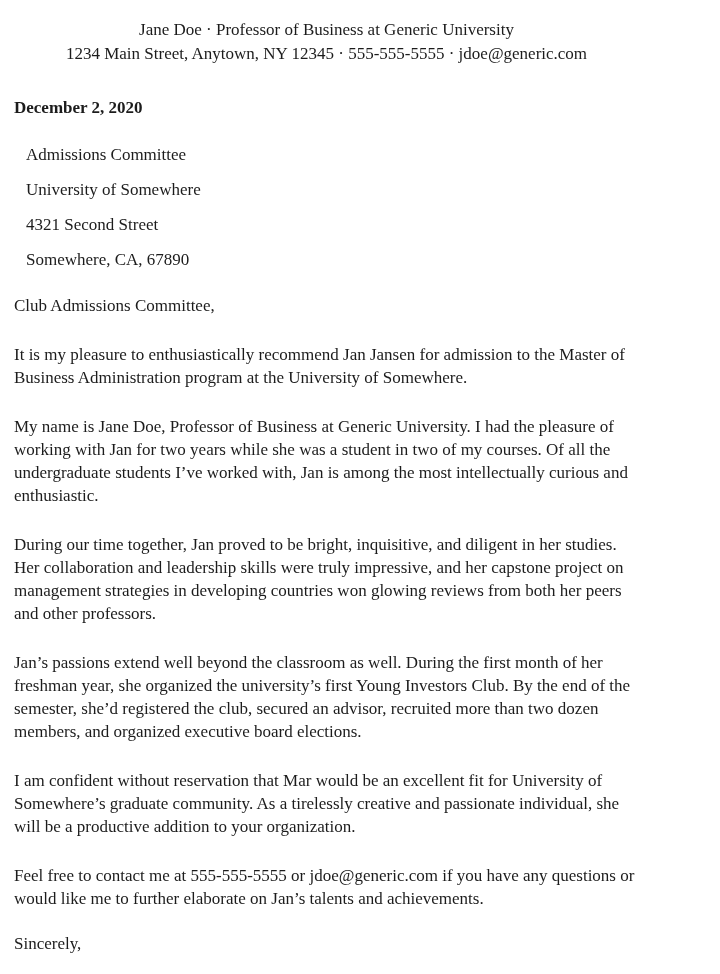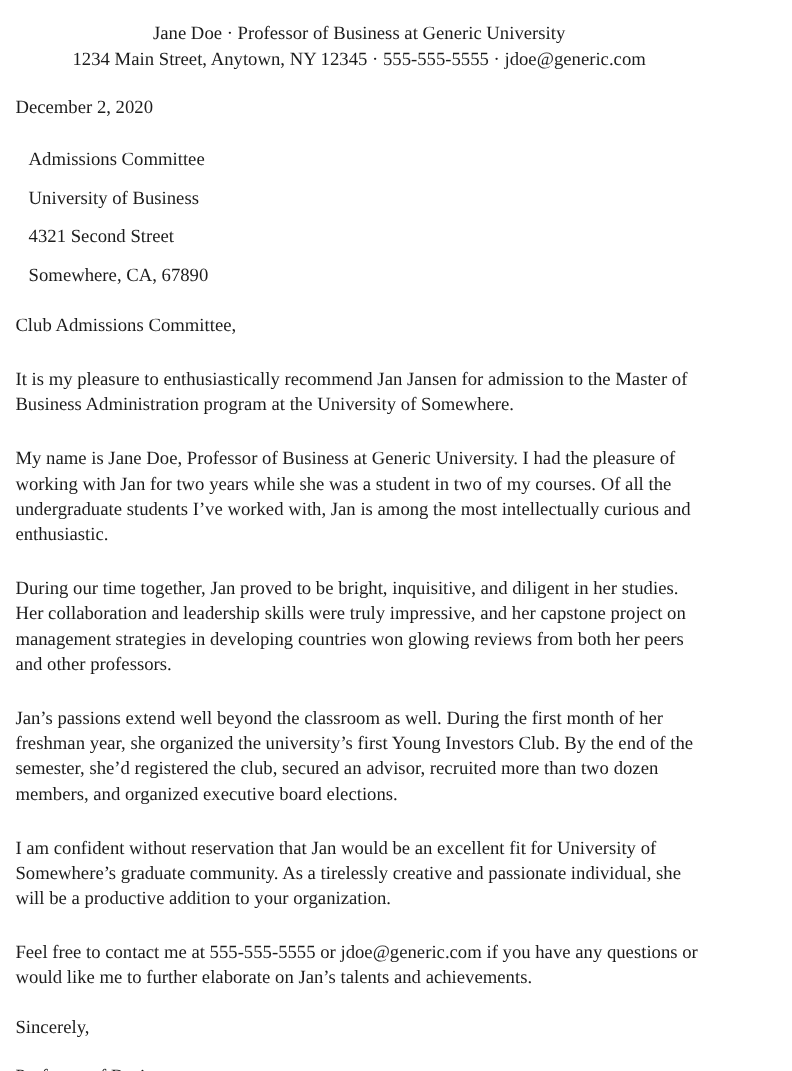--- a/index.html
+++ b/index.html
@@ -24,21 +24,22 @@
   }
   .letterhead {
     text-align: center;
     line-height: 24px;
     margin: 0 0 0 0;
   }
   .letterhead div {
     white-space: nowrap;
   }
   .date-line {
-    margin-top: 20px;
+    margin-top: 30px;
+    font-weight: bold;
   }
   .recipient-block {
     margin-top: 24px;
   }
   .recipient-block div {
     margin: 12px;
   }
   .salutation {
     margin-top: 23px;
   }
@@ -59,32 +60,32 @@
 
   <div class="letterhead">
     <div>Jane Doe · Professor of Business at Generic University</div>
     <div>1234 Main Street, Anytown, NY 12345 · 555-555-5555 · jdoe@generic.com</div>
   </div>
 
   <div class="date-line">December 2, 2020</div>
 
   <div class="recipient-block">
     <div>Admissions Committee</div>
-    <div>University of Business</div>
+    <div>University of Somewhere</div>
     <div>4321 Second Street</div>
     <div>Somewhere, CA, 67890</div>
   </div>
 
   <div class="salutation">Club Admissions Committee,</div>
 
   <p class="body-par">It is my pleasure to enthusiastically recommend Jan Jansen for admission to the Master of Business Administration program at the University of Somewhere.</p>
   <p class="body-par">My name is Jane Doe, Professor of Business at Generic University. I had the pleasure of working with Jan for two years while she was a student in two of my courses. Of all the undergraduate students I’ve worked with, Jan is among the most intellectually curious and enthusiastic.</p>
   <p class="body-par">During our time together, Jan proved to be bright, inquisitive, and diligent in her studies. Her collaboration and leadership skills were truly impressive, and her capstone project on management strategies in developing countries won glowing reviews from both her peers and other professors.</p>
   <p class="body-par">Jan’s passions extend well beyond the classroom as well. During the first month of her freshman year, she organized the university’s first Young Investors Club. By the end of the semester, she’d registered the club, secured an advisor, recruited more than two dozen members, and organized executive board elections.</p>
-  <p class="body-par">I am confident without reservation that Jan would be an excellent fit for University of Somewhere’s graduate community. As a tirelessly creative and passionate individual, she will be a productive addition to your organization.</p>
+  <p class="body-par">I am confident without reservation that Mar would be an excellent fit for University of Somewhere’s graduate community. As a tirelessly creative and passionate individual, she will be a productive addition to your organization.</p>
   <p class="body-par">Feel free to contact me at 555-555-5555 or jdoe@generic.com if you have any questions or would like me to further elaborate on Jan’s talents and achievements.</p>
 
   <div class="closing">Sincerely,</div>
 
   <div class="signature-block">
     <div>Professor of Business</div>
   </div>
 
 </div>
 

